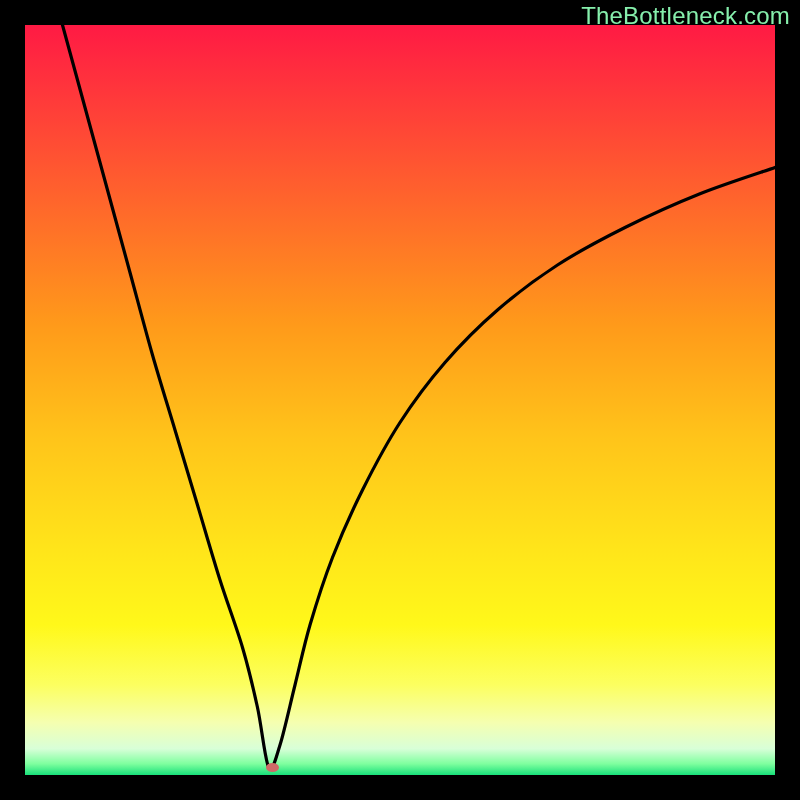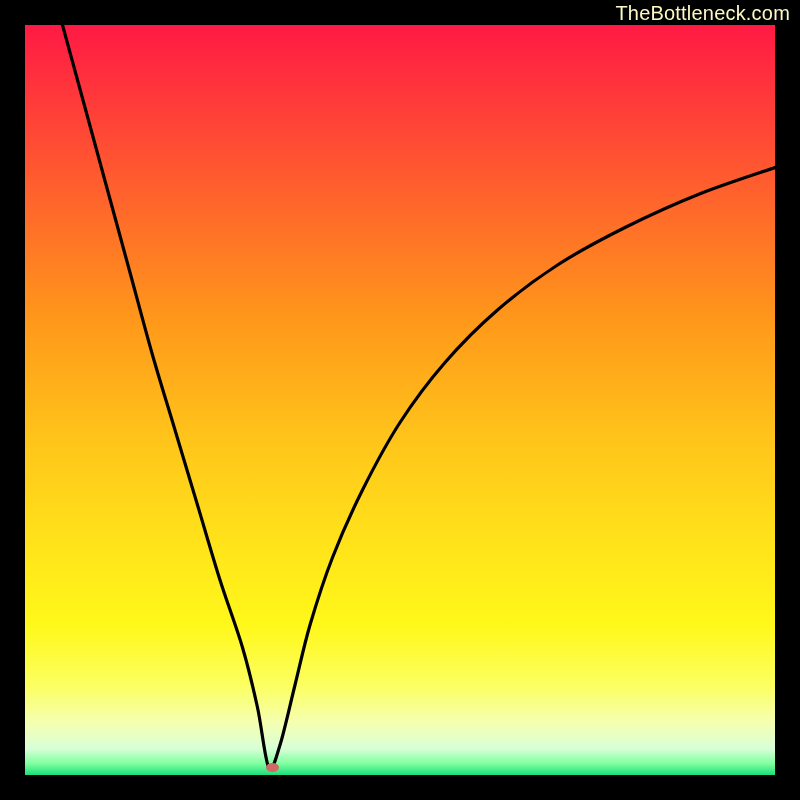--- a/index.html
+++ b/index.html
@@ -14,22 +14,22 @@
   #frame {
     position: relative;
     width: 800px;
     height: 800px;
     background: #000;
   }
   #watermark {
     position: absolute;
     top: 2px;
     right: 10px;
-    color: #fef9c3;
-    font-size: 20px;
+    color: #86efac;
+    font-size: 24px;
     font-weight: 500;
     letter-spacing: 0.2px;
     z-index: 10;
   }
   #plot {
     position: absolute;
     left: 25px;
     top: 25px;
     width: 750px;
     height: 750px;

